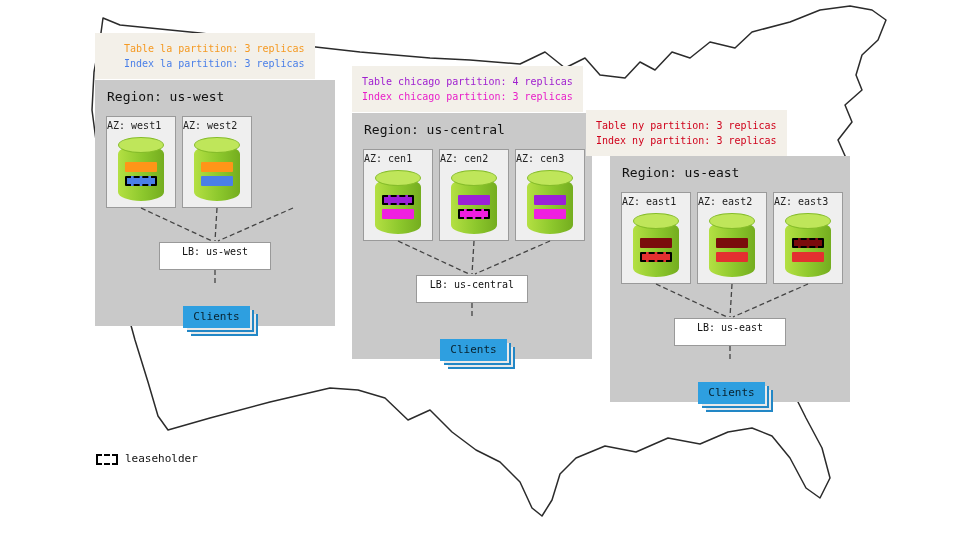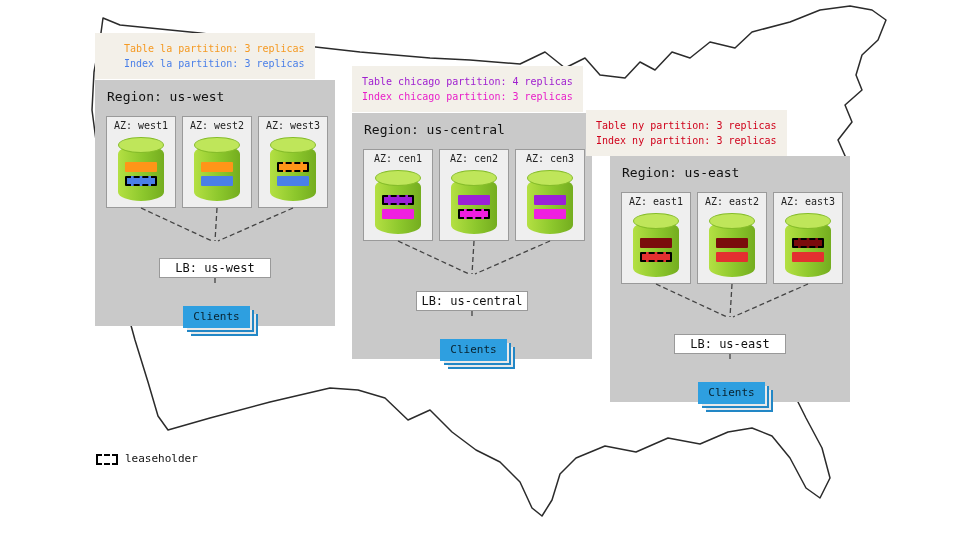--- a/index.html
+++ b/index.html
@@ -11,36 +11,36 @@
 
   .annotation { position:absolute; z-index:3; background:#f3f0e9; padding:8px 10px;
                 font-size:10px; line-height:15px; white-space:nowrap; }
 
   .region { position:absolute; z-index:2; width:240px; height:246px; background:#c9c9c9; }
   .region-title { position:absolute; top:9px; left:12px; font-size:13px; color:#111; }
 
   .az { position:absolute; top:36px; width:70px; height:92px; background:#efefef;
         border:1px solid #9a9a9a; }
   .az.p0 { left:11px; } .az.p1 { left:87px; } .az.p2 { left:163px; }
-  .az-title { text-align:center; font-size:10px; color:#222; margin-top:3px; }
+  .az-title { font-size:10px; color:#222; margin-top:3px; }
 
   .cylinder { position:absolute; top:20px; left:11px; width:46px; height:64px; }
   .cyl-body { position:absolute; top:8px; left:0; width:46px; height:56px;
               background:linear-gradient(90deg,#b4e043 0%, #8cc72c 55%, #74ad1f 100%);
               border-radius:23px/9px; }
   .cyl-lid  { position:absolute; top:0; left:0; width:46px; height:16px;
               border-radius:50%; background:#bfe65a; border:1px solid #86bd2a; }
   .bar { position:absolute; left:7px; width:32px; height:10px; border-radius:1px; z-index:2; }
   .bar.b0 { top:25px; } .bar.b1 { top:39px; }
   .bar.leaseholder { border:2px dashed #000; }
 
   .connectors { position:absolute; top:0; left:0; z-index:1; pointer-events:none; }
 
-  .lb { position:absolute; top:178px; left:64px; width:112px; height:20px; background:#fff;
-        border:1px solid #999; font-size:12px; text-align:center; line-height:18px; color:#111; z-index:2; }
+  .lb { position:absolute; top:162px; left:64px; width:112px; height:28px; background:#fff;
+        border:1px solid #999; font-size:10px; text-align:center; line-height:18px; color:#111; z-index:2; }
 
   .clients { position:absolute; top:206px; left:88px; width:67px; height:22px;
              font-size:11px; color:#08222e; text-align:center; line-height:22px; z-index:2;
              box-shadow: 3px 3px 0 -1px #e9e9e9, 4px 4px 0 0 #2287c6,
                          7px 7px 0 -1px #e9e9e9, 8px 8px 0 0 #2287c6; margin-top: 20px; }
 
   .legend { position:absolute; left:96px; top:452px; z-index:3; display:flex;
             align-items:flex-end; gap:7px; font-size:11px; color:#111; }
   .legend-swatch { width:22px; height:11px; background:#fff; border:2px dashed #000; }
 </style>
@@ -86,29 +86,20 @@
     </div>
     <div class="az p1">
       <div class="az-title">AZ: west2</div>
       <div class="cylinder">
         <div class="cyl-body"></div>
         <div class="cyl-lid"></div>
         <div class="bar b0" style="background: rgb(255, 149, 24);"></div>
         <div class="bar b1" style="background: rgb(74, 127, 232);"></div>
       </div>
     </div>
-    <div class="az p2">
-      <div class="az-title">AZ: west3</div>
-      <div class="cylinder">
-        <div class="cyl-body"></div>
-        <div class="cyl-lid"></div>
-        <div class="bar b0 leaseholder" style="background: rgb(255, 149, 24);"></div>
-        <div class="bar b1" style="background: rgb(74, 127, 232);"></div>
-      </div>
-    </div>
 
     <div class="lb">LB: us-west</div>
     <div class="clients" style="background: rgb(46, 159, 224);">Clients</div>
   </div>
 
   <div class="annotation" style="left:352px; top:66px;">
     <div style="color: rgb(160, 32, 208);">Table chicago partition: 4 replicas</div>
     <div style="color: rgb(232, 30, 200);">Index chicago partition: 3 replicas</div>
   </div>
 

